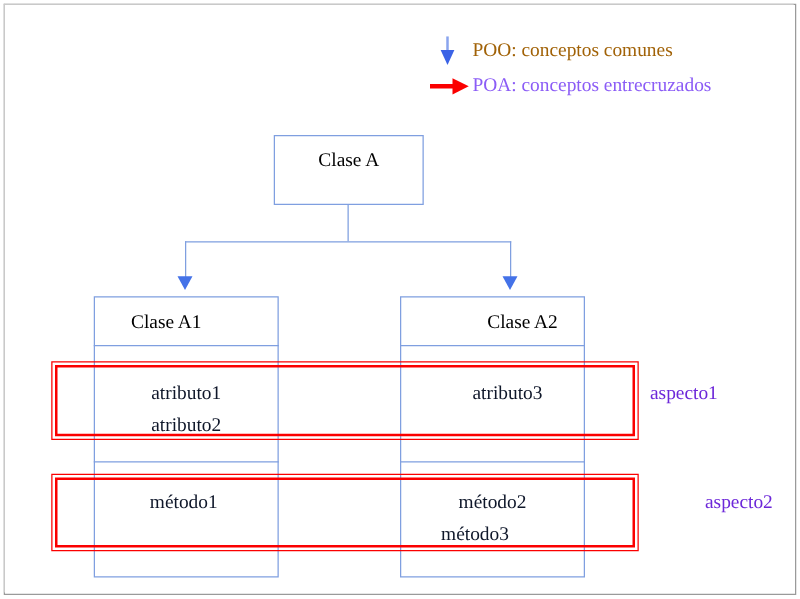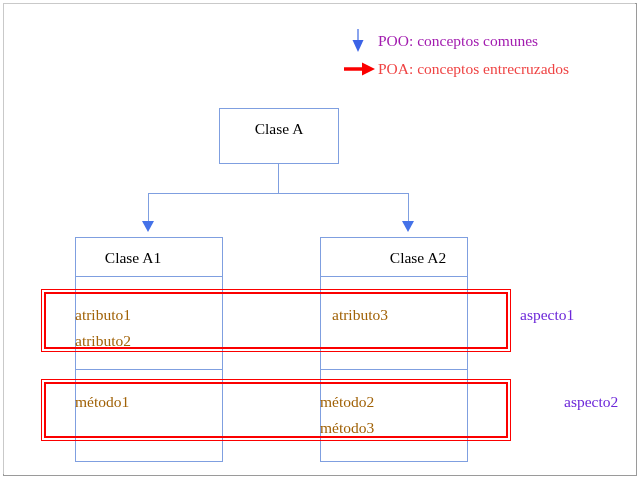--- a/index.html
+++ b/index.html
@@ -43,22 +43,22 @@
   .legend-row {
     position: absolute;
     display: flex;
     align-items: center;
     white-space: nowrap;
   }
   .legend-text {
     font-size: 15.5px;
     line-height: 1;
   }
-  .legend-poo .legend-text { color: #a21caf; }
-  .legend-poa .legend-text { color: #ef4444; }
+  .legend-poo .legend-text { color: #a16207; }
+  .legend-poa .legend-text { color: #8b5cf6; }
   .legend-icon {
     width: 34px;
     height: 24px;
     display: inline-block;
     position: relative;
     flex: 0 0 auto;
   }
 
   
   .class-box {
@@ -74,22 +74,23 @@
   }
   .class-title {
     position: absolute;
     text-align: center;
     font-size: 15.5px;
     color: #000000;
     line-height: 1;
   }
   .member {
     position: absolute;
+    text-align: center;
     font-size: 15.5px;
-    color: #a16207;
+    color: #0f172a;
     line-height: 1;
     white-space: nowrap;
   }
 
   
   .conn {
     position: absolute;
     background: #7f9fe0;
   }
   .conn-v { width: 1px; }

